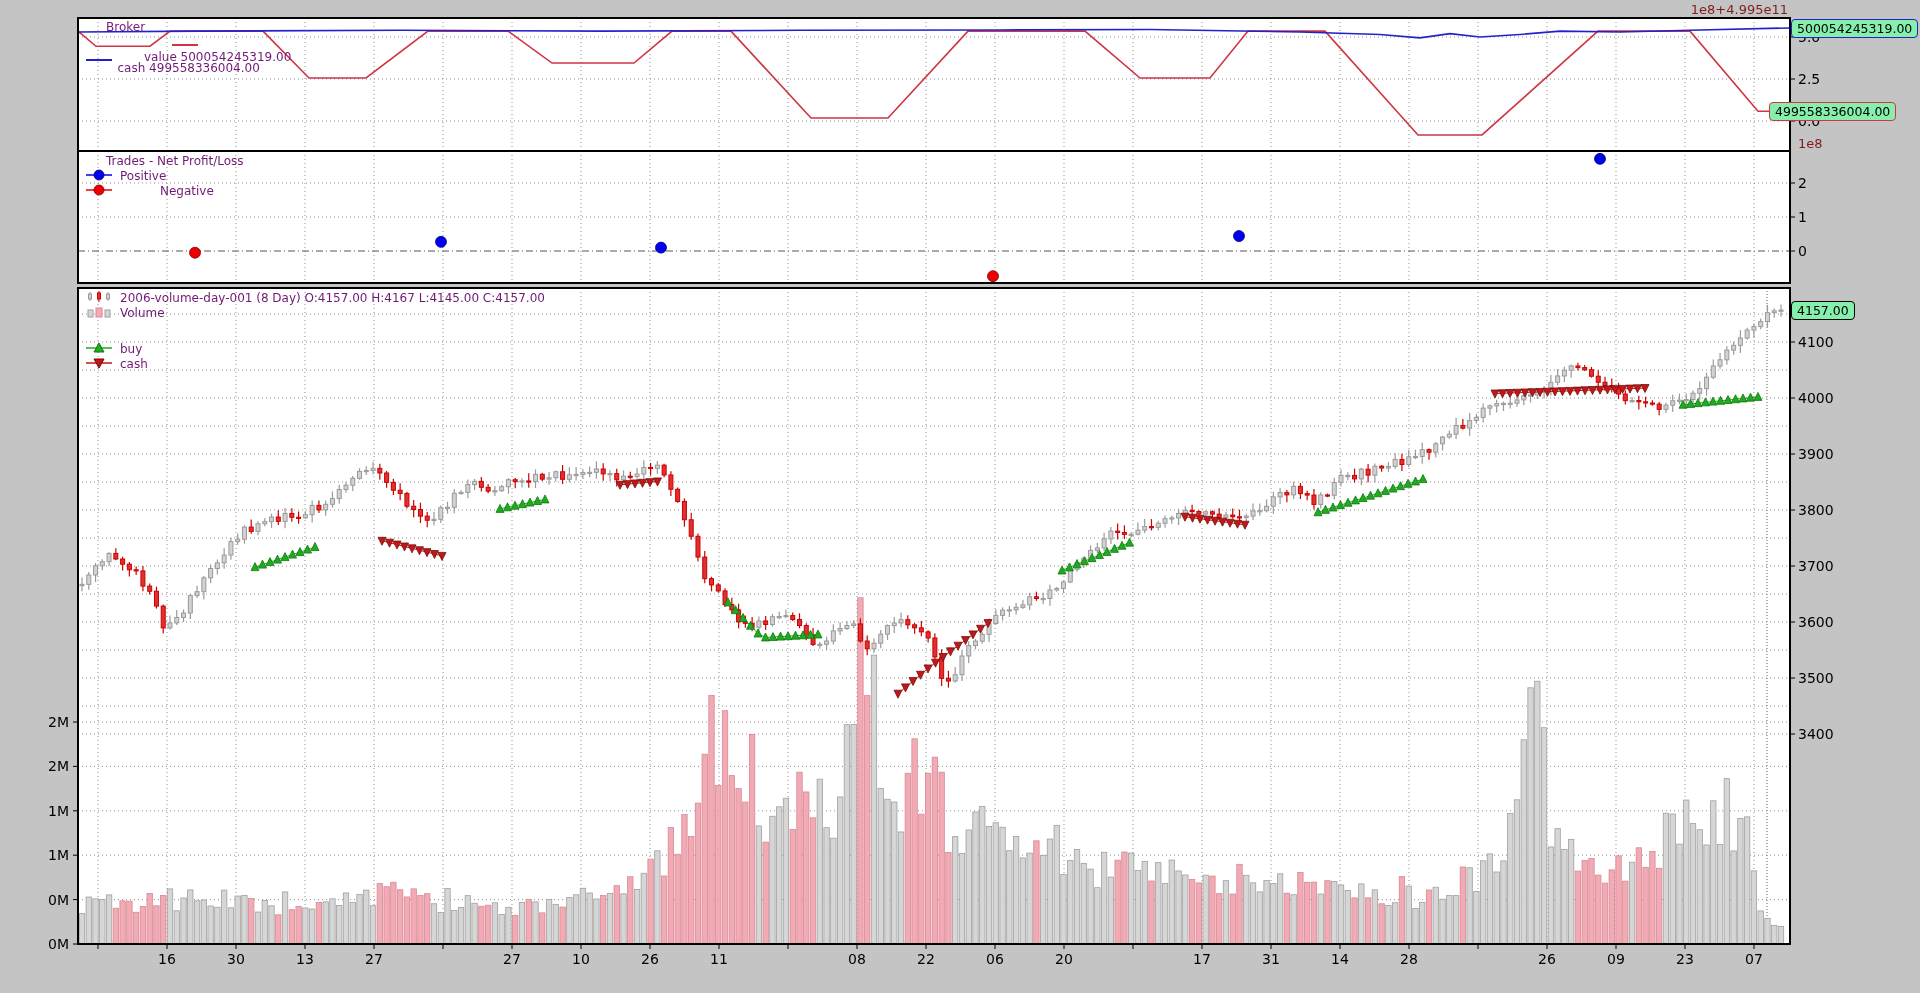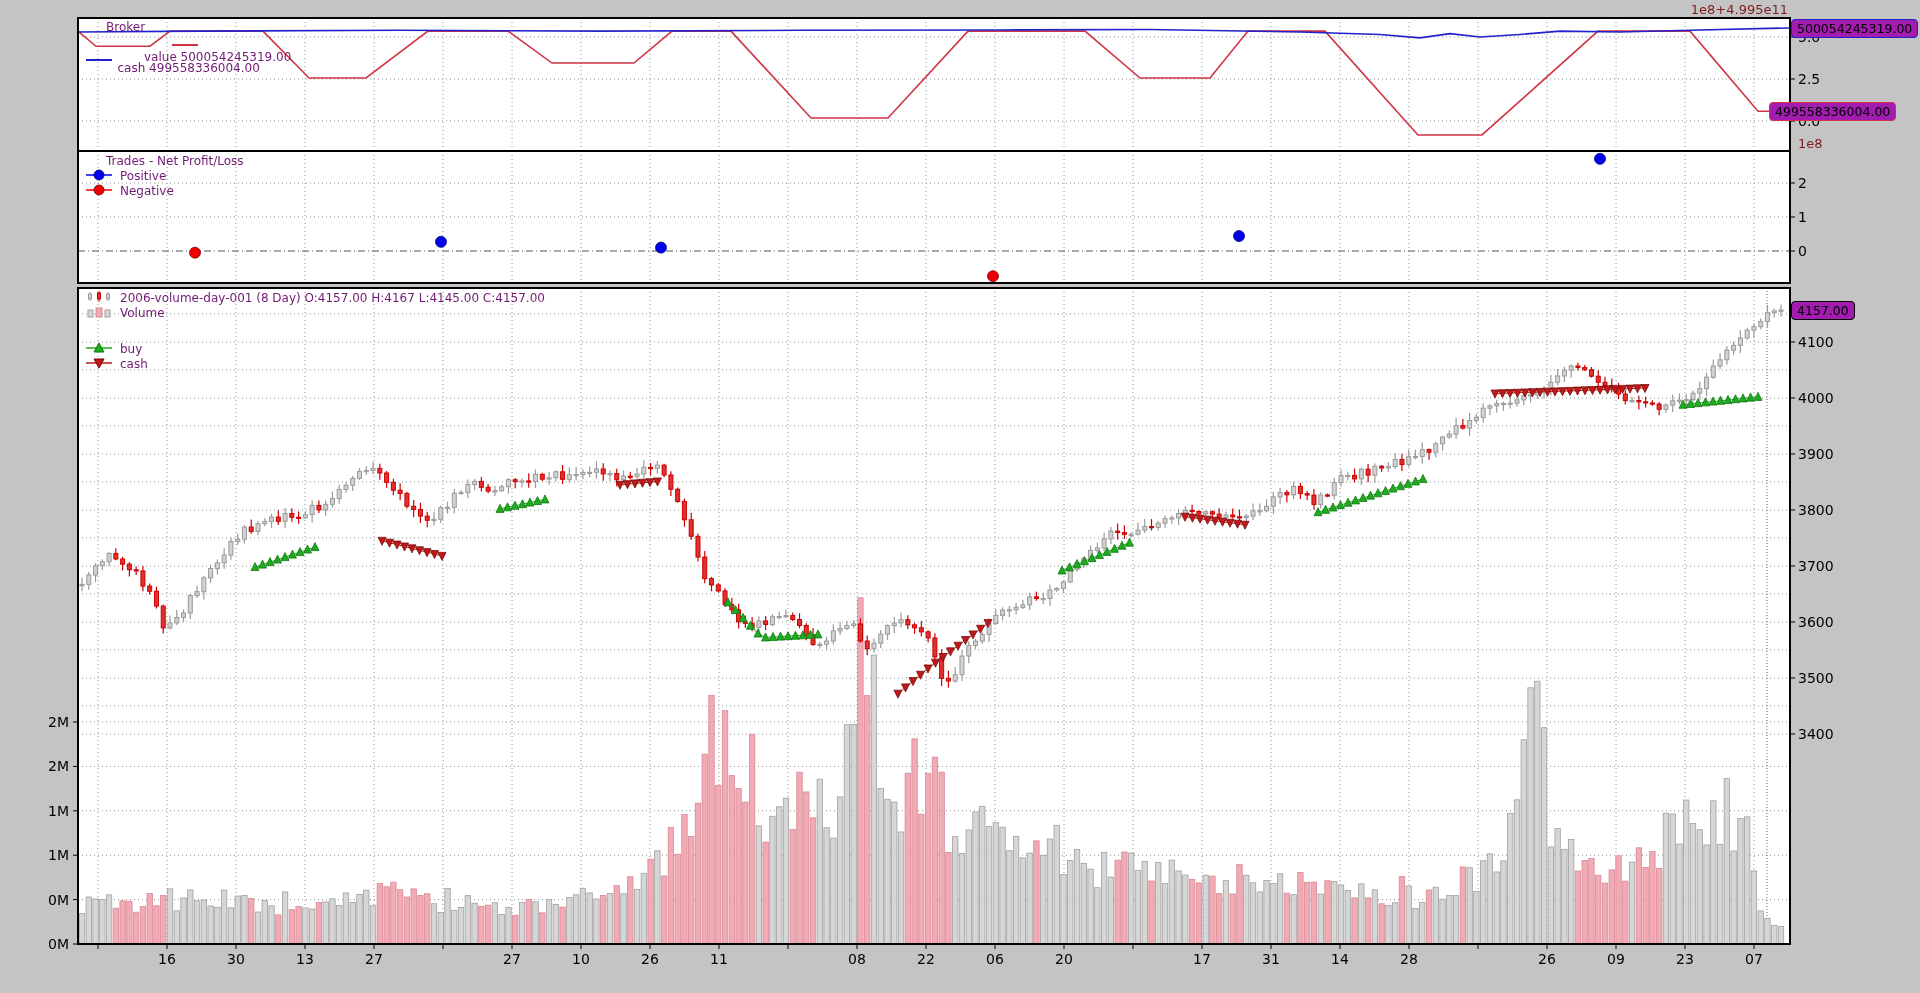--- a/index.html
+++ b/index.html
@@ -4,21 +4,21 @@
 <style>
   html,body{margin:0;padding:0;background:#c4c4c4;}
   #figure{position:relative;width:1920px;height:993px;background:#c4c4c4;
           font-family:"DejaVu Sans","Liberation Sans",sans-serif;overflow:hidden;}
   #chart-svg{position:absolute;left:0;top:0;}
   .legend{position:absolute;color:#701a75;font-size:12px;line-height:15px;}
   .legend .row{display:flex;align-items:center;height:15px;white-space:nowrap;}
   .legend .swatch{display:inline-block;width:26px;margin-right:8px;flex:0 0 26px;text-align:center;}
   .legend .line{display:inline-block;width:26px;height:2px;}
   .ltitle{white-space:nowrap;}
-  .boxlabel{position:absolute;background:#a21caf;border:1.5px solid #000;border-radius:4px;
+  .boxlabel{position:absolute;background:#86efac;border:1.5px solid #000;border-radius:4px;
             font-size:12.5px;padding:0 5px;height:17px;line-height:17px;color:#000;white-space:nowrap;}
   .offset-text{position:absolute;font-size:13px;color:#7f1d1d;white-space:nowrap;}
 </style>
 </head>
 <body>
 
 <div id="figure">
   <svg id="chart-svg" width="1920" height="993">
       <rect x="78" y="18" width="1712" height="133" fill="#ffffff"></rect>
       <rect x="78" y="151" width="1712" height="132" fill="#ffffff"></rect>
@@ -1153,21 +1153,21 @@
     <div class="ltitle">Trades - Net Profit/Loss</div>
     <div class="row" style="margin-left:-20px;">
       <span class="swatch">
         <svg width="26" height="12">
             <line x1="0" y1="6" x2="26" y2="6" stroke="#0000ee" stroke-width="1.5"></line>
             <circle cx="13" cy="6" r="5" fill="#0000ee" stroke="#000080" stroke-width="0.8"></circle>
           </svg>
       </span>
       <span>Positive</span>
     </div>
-    <div class="row" style="margin-left:-20px;">
+    <div class="row" style="margin-left:-20px;gap:40px;">
       <span class="swatch">
         <svg width="26" height="12">
             <line x1="0" y1="6" x2="26" y2="6" stroke="#ee0000" stroke-width="1.5"></line>
             <circle cx="13" cy="6" r="5" fill="#ee0000" stroke="#800000" stroke-width="0.8"></circle>
           </svg>
       </span>
       <span>Negative</span>
     </div>
   </div>
 

